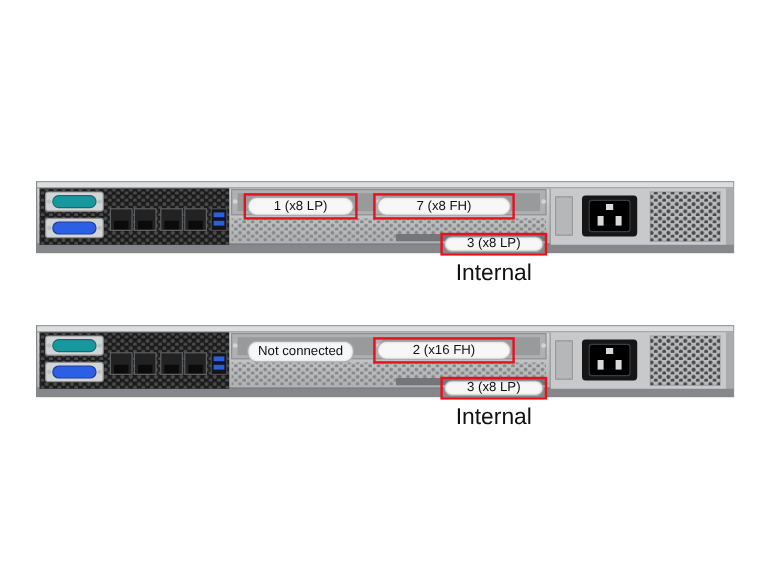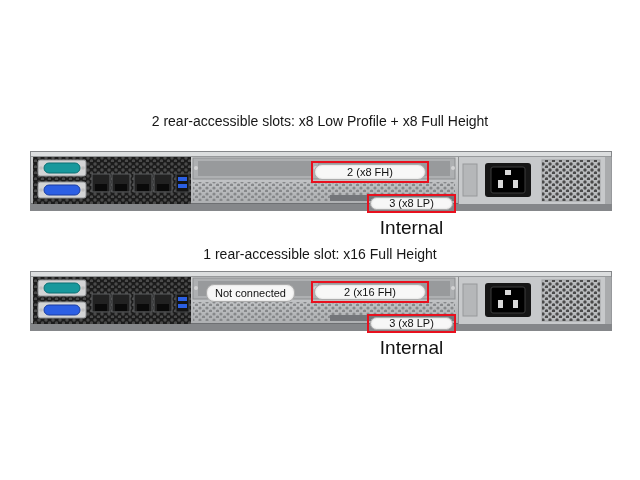--- a/index.html
+++ b/index.html
@@ -148,40 +148,41 @@
         </g>
       </g>
 
       <rect x="575" y="7" width="6.5" height="47" fill="#a9abad"></rect>
     </symbol>
   </defs>
 </svg>
 
 <div class="canvas">
 
-  <div class="fig-title" style="top:112px">2 rear-accessible slots: x8 Low Profile + x8 Full Height</div>
 
   <div class="chassis-wrap" style="top:150px">
     <svg class="chassis-svg" viewBox="0 0 582 62">
       <use href="#server-rear"></use>
     </svg>
 
+    <div class="slot-box outlined" style="left: 173px; top: 11px; width: 95px; height: 22px; border-color: rgb(232, 16, 30);">
+      <div class="slot-pill">1 (x8 LP)</div>
+    </div>
 
     <div class="slot-box outlined" style="left: 281px; top: 11px; width: 118px; height: 22px; border-color: rgb(232, 16, 30);">
-      <div class="slot-pill">2 (x8 FH)</div>
+      <div class="slot-pill">7 (x8 FH)</div>
     </div>
 
     <div class="slot-box outlined" style="left: 337px; top: 44px; width: 89px; height: 19px; border-color: rgb(232, 16, 30);">
       <div class="slot-pill">3 (x8 LP)</div>
     </div>
 
     <div class="internal-label" style="left:337px; top:67px; width:89px">Internal</div>
   </div>
 
-  <div class="fig-title" style="top:245px">1 rear-accessible slot: x16 Full Height</div>
 
   <div class="chassis-wrap" style="top:270px">
     <svg class="chassis-svg" viewBox="0 0 582 62">
       <use href="#server-rear"></use>
     </svg>
 
     <div class="slot-box plain" style="left:173px; top:11px; width:95px; height:24px">
       <div class="slot-pill">Not connected</div>
     </div>
 

